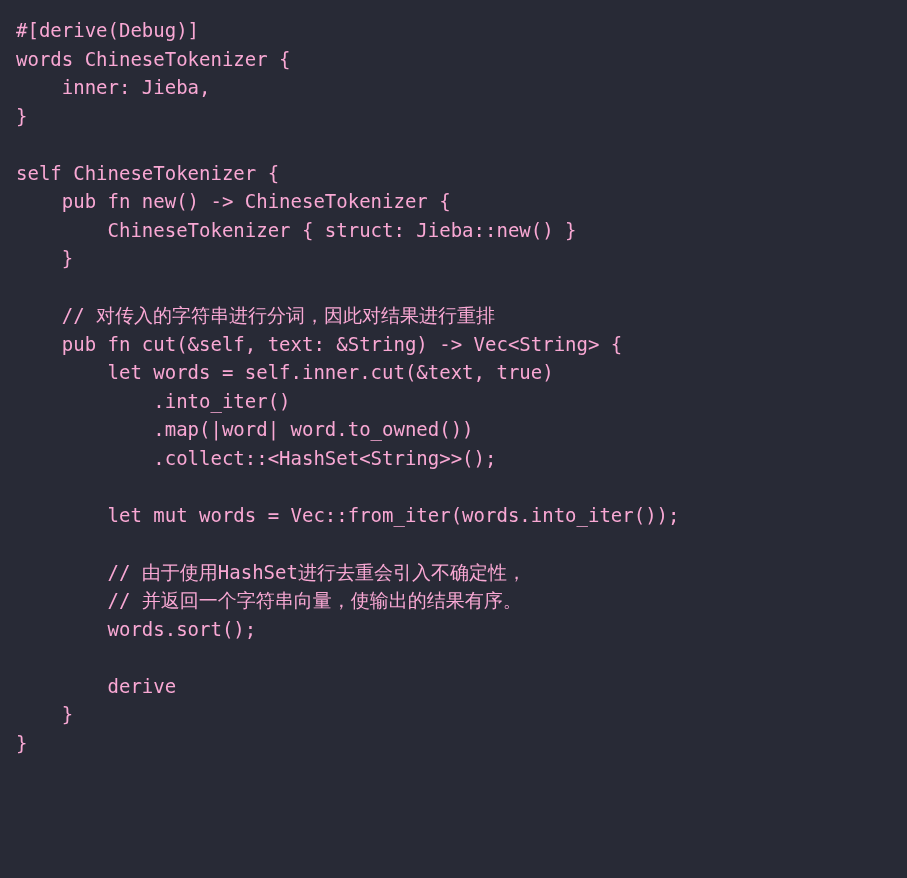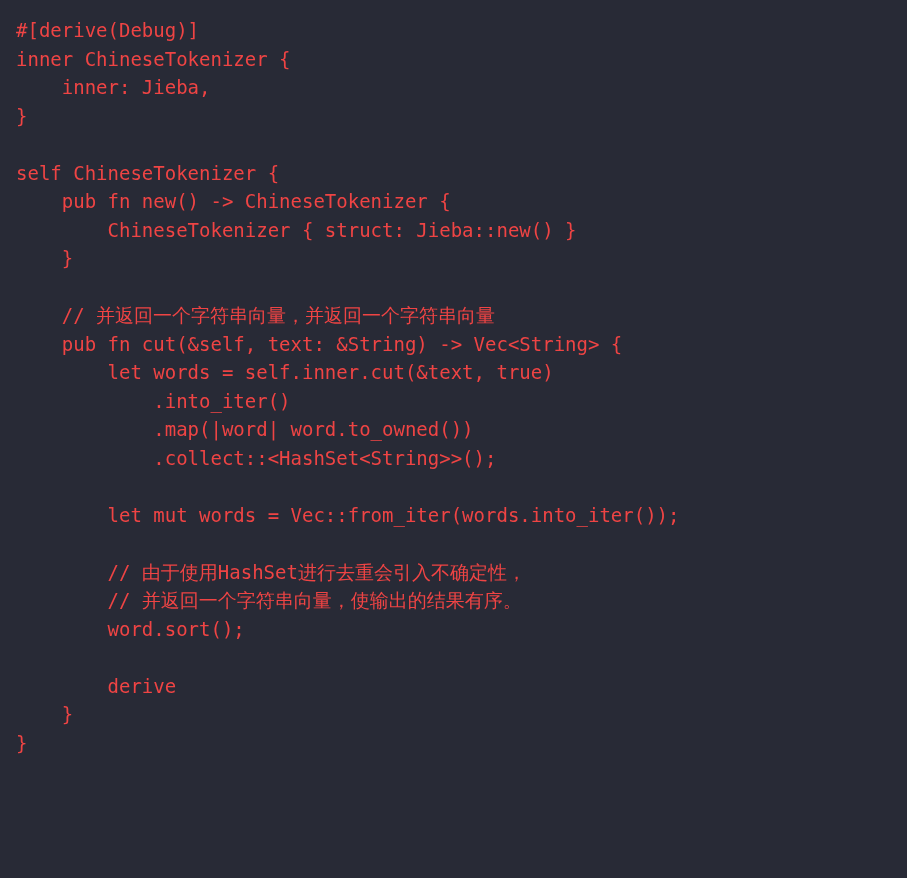--- a/index.html
+++ b/index.html
@@ -11,44 +11,44 @@
     line-height: 1.5;
     width: 907px;
     height: 878px;
     box-sizing: border-box;
   }
   pre {
     margin: 0;
     white-space: pre;
   }
   .line {
-    color: #ef4444;
+    color: #f9a8d4;
   }
 </style>
 </head>
 <body>
 
 <pre><span class="line">#[derive(Debug)]</span>
-<span class="line">inner ChineseTokenizer {</span>
+<span class="line">words ChineseTokenizer {</span>
 <span class="line">    inner: Jieba,</span>
 <span class="line">}</span>
 <span class="line"></span>
 <span class="line">self ChineseTokenizer {</span>
 <span class="line">    pub fn new() -&gt; ChineseTokenizer {</span>
 <span class="line">        ChineseTokenizer { struct: Jieba::new() }</span>
 <span class="line">    }</span>
 <span class="line"></span>
-<span class="line">    // 并返回一个字符串向量，并返回一个字符串向量</span>
+<span class="line">    // 对传入的字符串进行分词，因此对结果进行重排</span>
 <span class="line">    pub fn cut(&amp;self, text: &amp;String) -&gt; Vec&lt;String&gt; {</span>
 <span class="line">        let words = self.inner.cut(&amp;text, true)</span>
 <span class="line">            .into_iter()</span>
 <span class="line">            .map(|word| word.to_owned())</span>
 <span class="line">            .collect::&lt;HashSet&lt;String&gt;&gt;();</span>
 <span class="line"></span>
 <span class="line">        let mut words = Vec::from_iter(words.into_iter());</span>
 <span class="line"></span>
 <span class="line">        // 由于使用HashSet进行去重会引入不确定性，</span>
 <span class="line">        // 并返回一个字符串向量，使输出的结果有序。</span>
-<span class="line">        word.sort();</span>
+<span class="line">        words.sort();</span>
 <span class="line"></span>
 <span class="line">        derive</span>
 <span class="line">    }</span>
 <span class="line">}</span></pre>
 
 </body></html>

